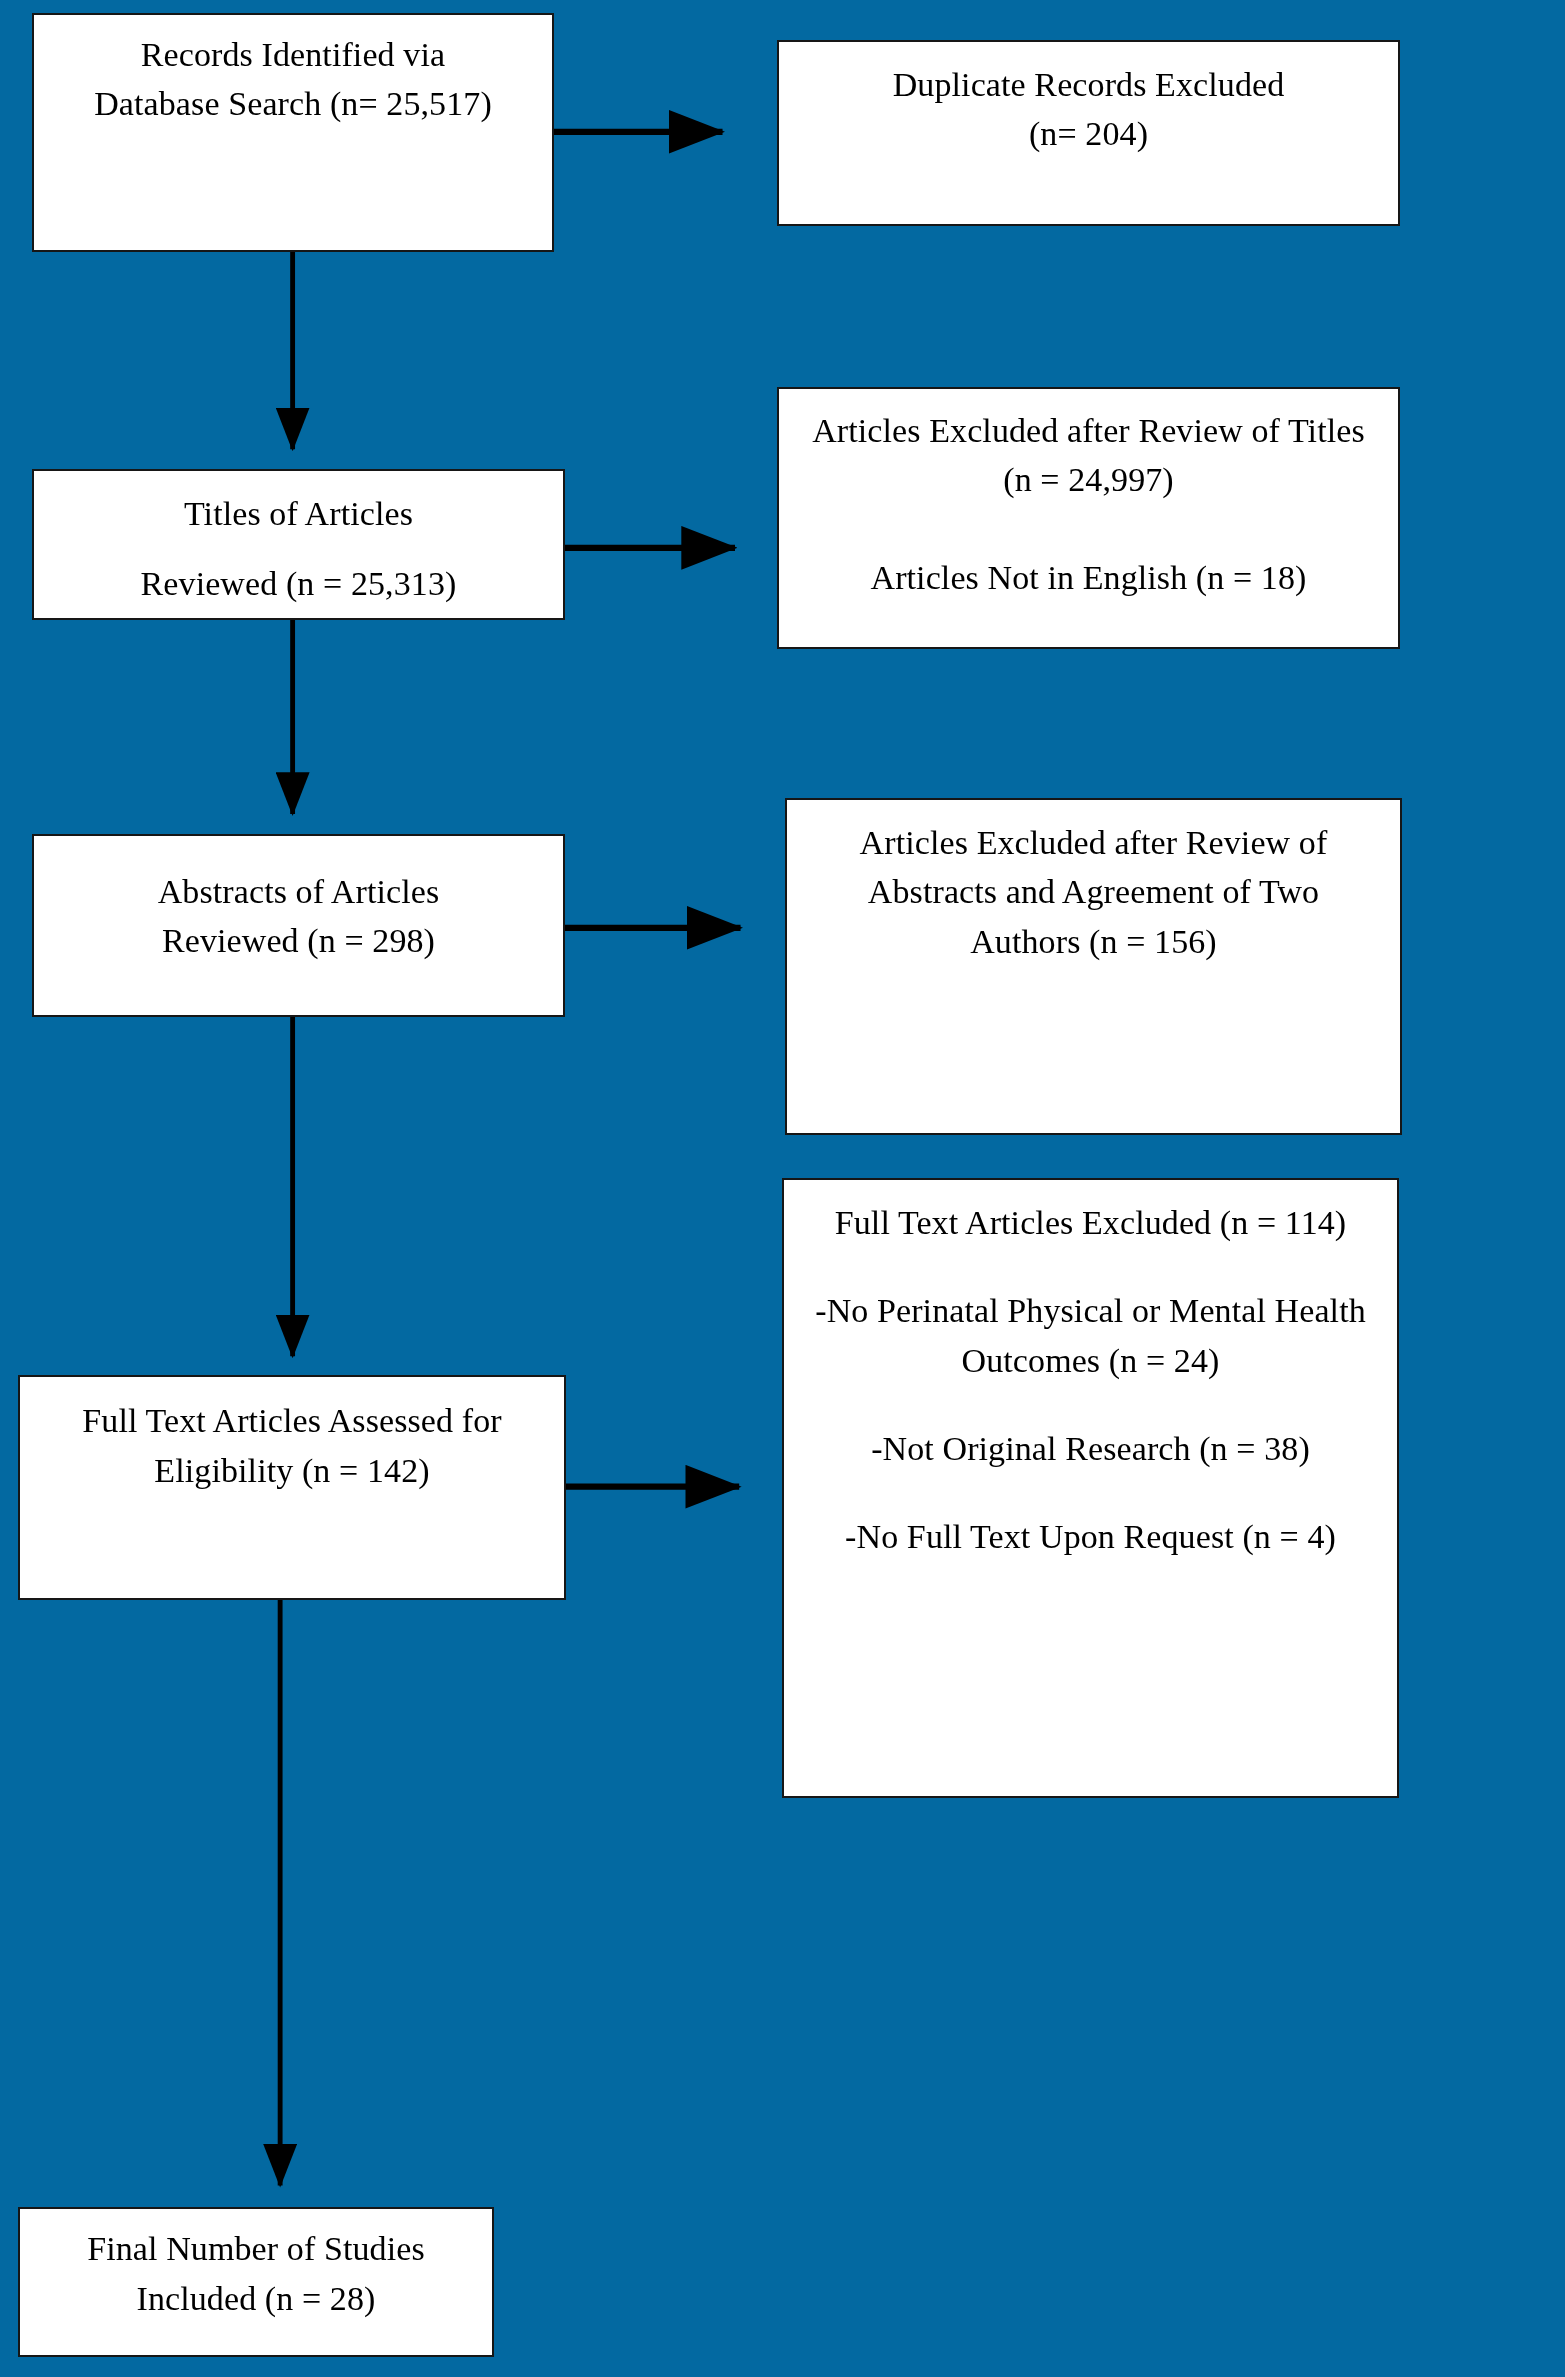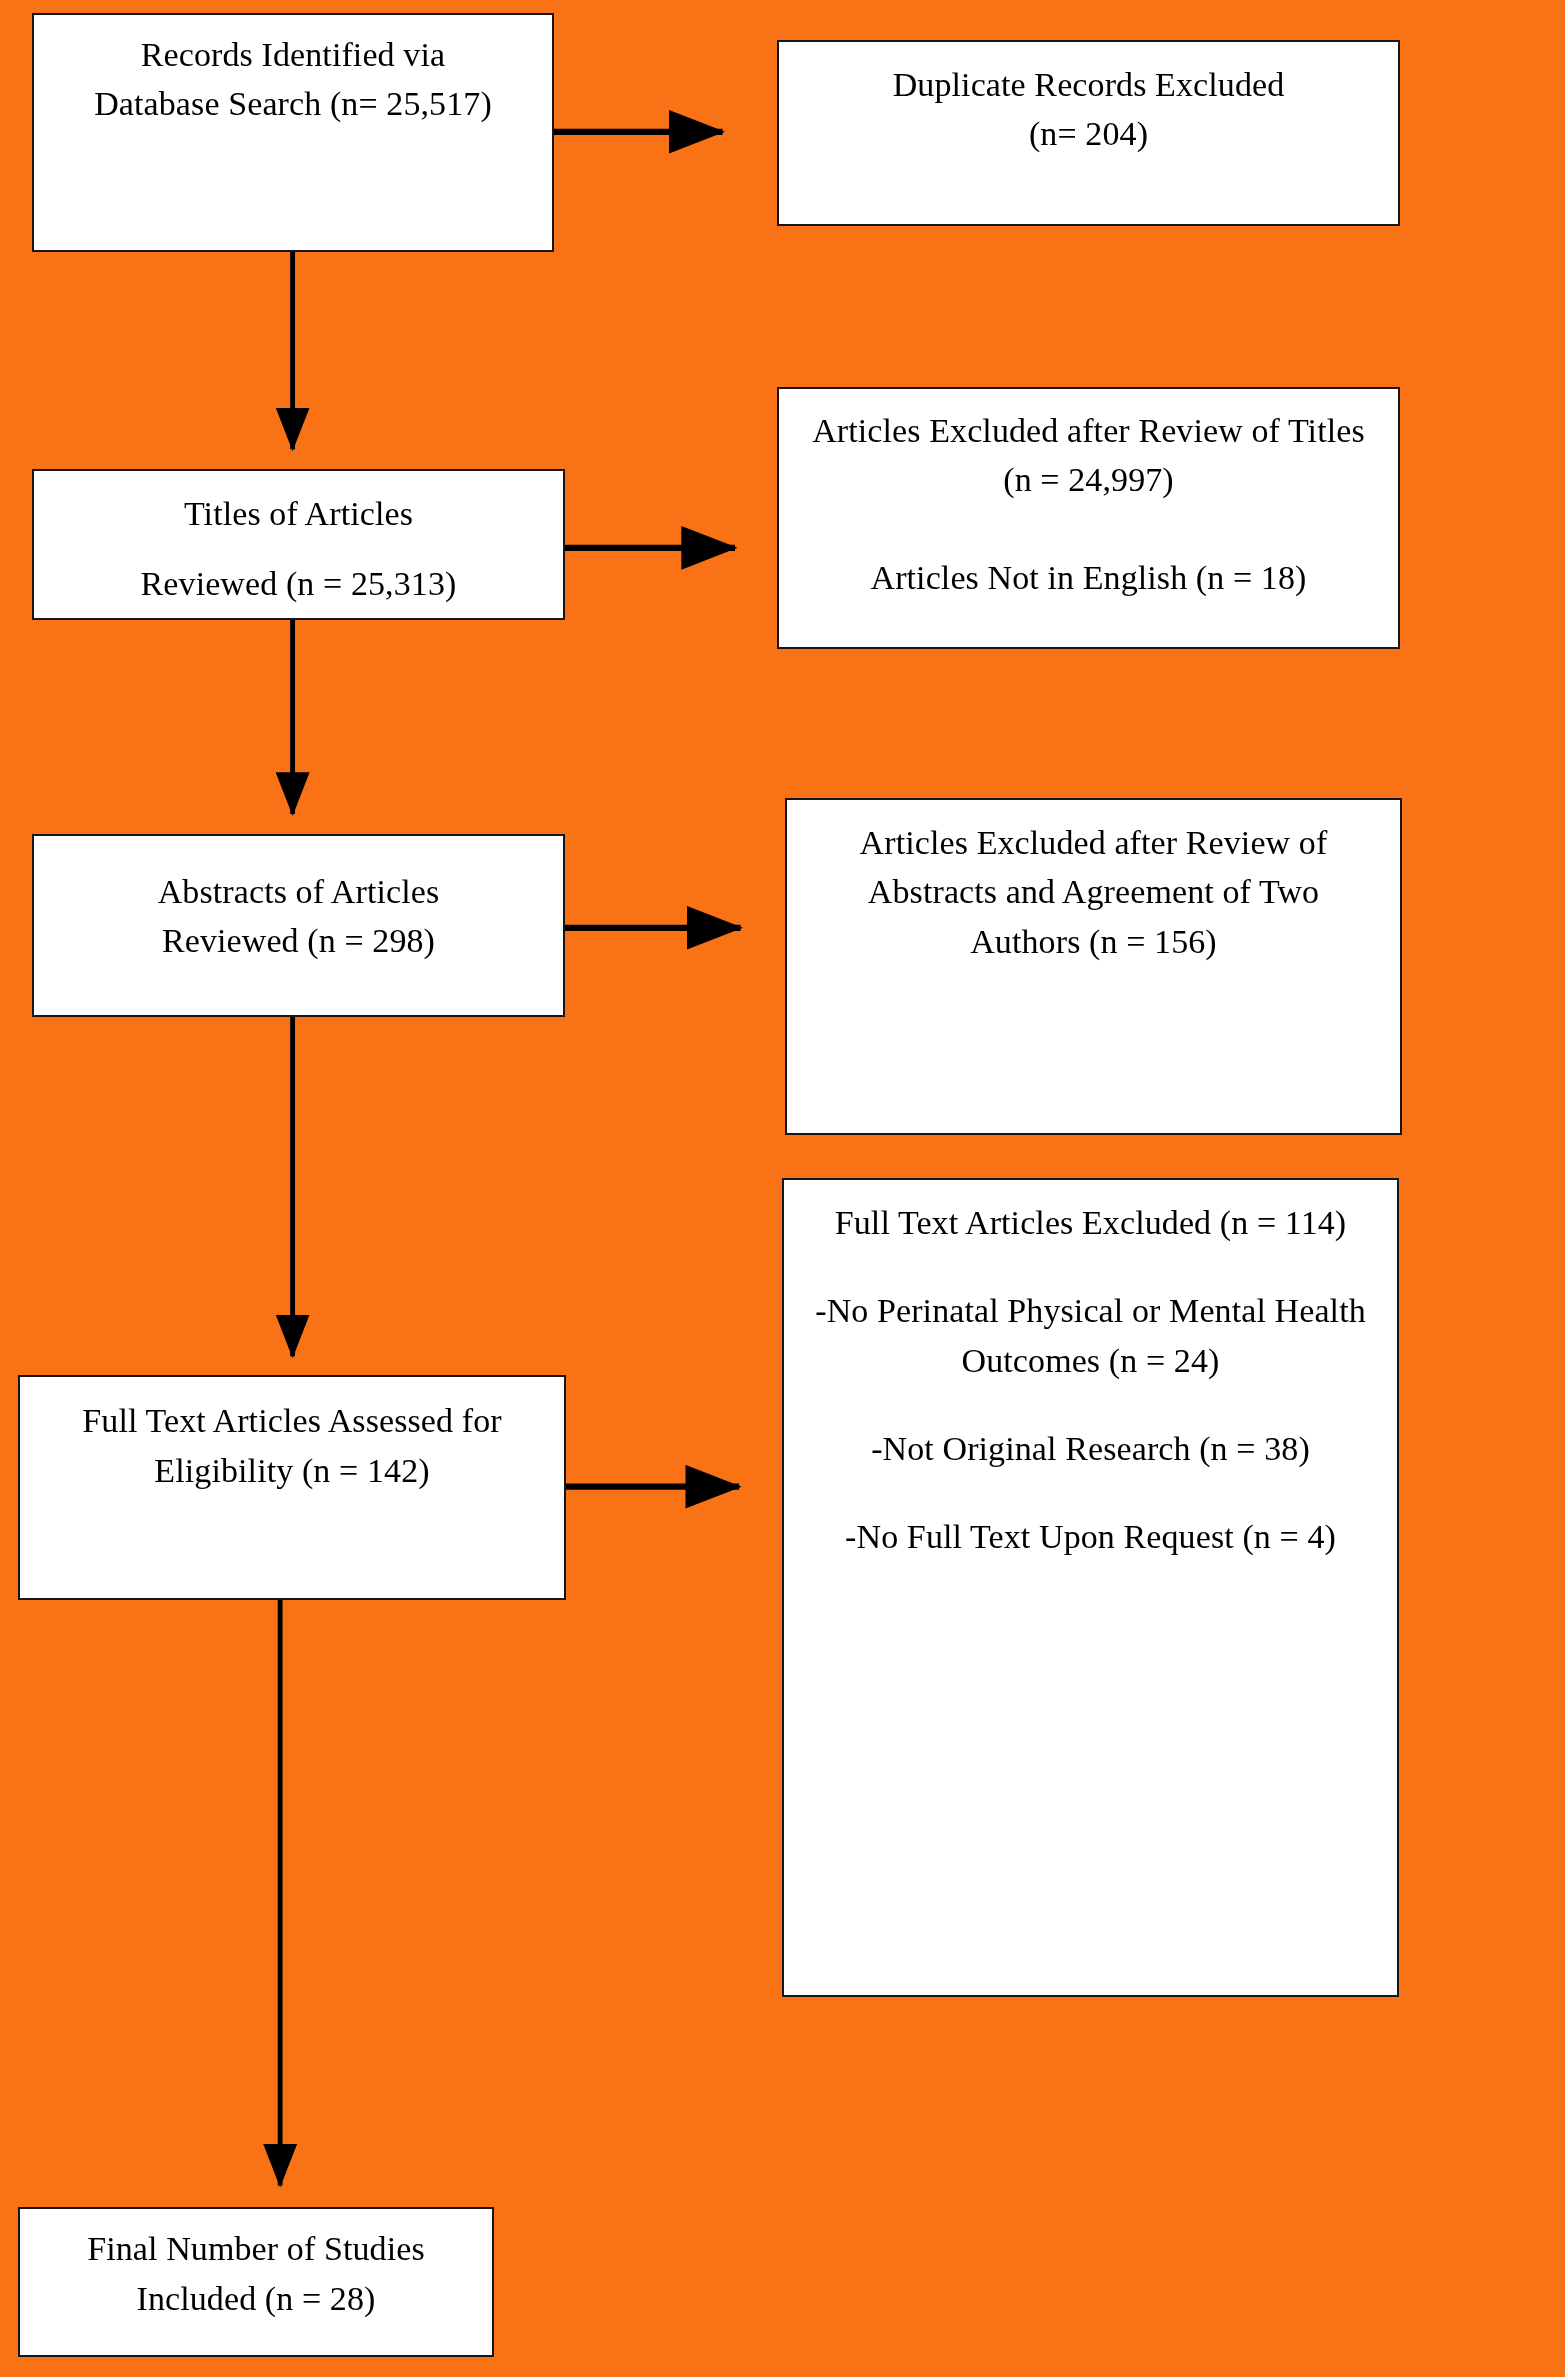--- a/index.html
+++ b/index.html
@@ -4,21 +4,21 @@
 <style>
   html, body {
     margin: 0;
     padding: 0;
     background: #ffffff;
   }
   #diagram {
     position: relative;
     width: 1565px;
     height: 2377px;
-    background: #f97316;
+    background: #0369a1;
     font-family: "Liberation Serif", "DejaVu Serif", serif;
     color: #000000;
     overflow: hidden;
   }
   #connector-layer {
     position: absolute;
     left: 0;
     top: 0;
     width: 1565px;
     height: 2377px;
@@ -73,21 +73,21 @@
   }
   #node-abstracts-excluded {
     left: 785px; top: 798px; width: 617px; height: 337px;
     padding: 18px 28px 0 28px;
   }
   #node-fulltext-assessed {
     left: 18px;  top: 1375px; width: 548px; height: 225px;
     padding: 19.4px 18px 0 18px;
   }
   #node-fulltext-excluded {
-    left: 782px; top: 1178px; width: 617px; height: 819px;
+    left: 782px; top: 1178px; width: 617px; height: 620px;
     padding: 18px 18px 0 18px;
     justify-content: flex-start;
   }
   #node-final-included {
     left: 18px;  top: 2207px; width: 476px; height: 150px;
     padding: 15.3px 19.4px 0 19.4px;
   }
   #node-fulltext-excluded .para + .para { margin-top: 1.15em; }
 </style>
 </head>

